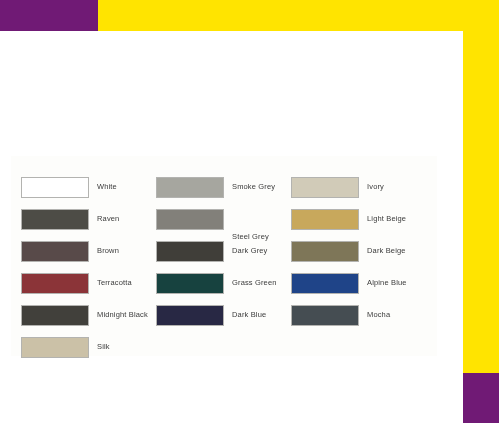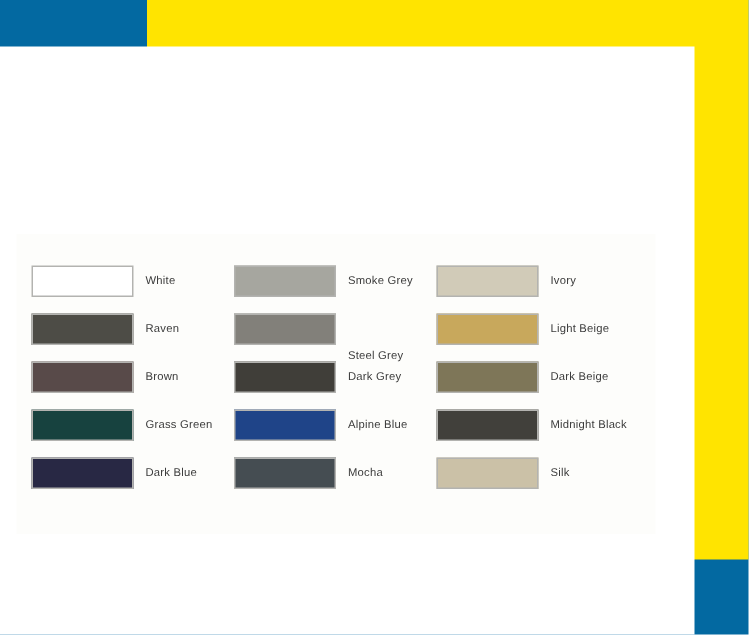--- a/index.html
+++ b/index.html
@@ -15,21 +15,21 @@
     overflow: hidden;
     position: relative;
   }
 
   
   #page-root {
     position: absolute;
     inset: 0;
     width: 499px;
     height: 423px;
-    background: #0369a1;
+    background: #701a75;
   }
 
   .accent-block {
     position: absolute;
     left: 98px;
     top: 0px;
     width: 401px;
     height: 373px;
     background: #ffe400;
   }
@@ -130,20 +130,24 @@
           </div>
           <div class="swatch-cell">
             <div class="swatch-chip" style="background: rgb(64, 62, 57); border-color: rgb(179, 179, 176);"></div>
             <span class="swatch-label" style="color: rgb(59, 59, 59);">Dark Grey</span>
           </div>
           <div class="swatch-cell">
             <div class="swatch-chip" style="background: rgb(126, 118, 88); border-color: rgb(179, 179, 176);"></div>
             <span class="swatch-label" style="color: rgb(59, 59, 59);">Dark Beige</span>
           </div>
           <div class="swatch-cell">
+            <div class="swatch-chip" style="background: rgb(139, 52, 56); border-color: rgb(179, 179, 176);"></div>
+            <span class="swatch-label" style="color: rgb(59, 59, 59);">Terracotta</span>
+          </div>
+          <div class="swatch-cell">
             <div class="swatch-chip" style="background: rgb(23, 66, 63); border-color: rgb(179, 179, 176);"></div>
             <span class="swatch-label" style="color: rgb(59, 59, 59);">Grass Green</span>
           </div>
           <div class="swatch-cell">
             <div class="swatch-chip" style="background: rgb(31, 68, 136); border-color: rgb(179, 179, 176);"></div>
             <span class="swatch-label" style="color: rgb(59, 59, 59);">Alpine Blue</span>
           </div>
           <div class="swatch-cell">
             <div class="swatch-chip" style="background: rgb(65, 64, 59); border-color: rgb(179, 179, 176);"></div>
             <span class="swatch-label" style="color: rgb(59, 59, 59);">Midnight Black</span>

